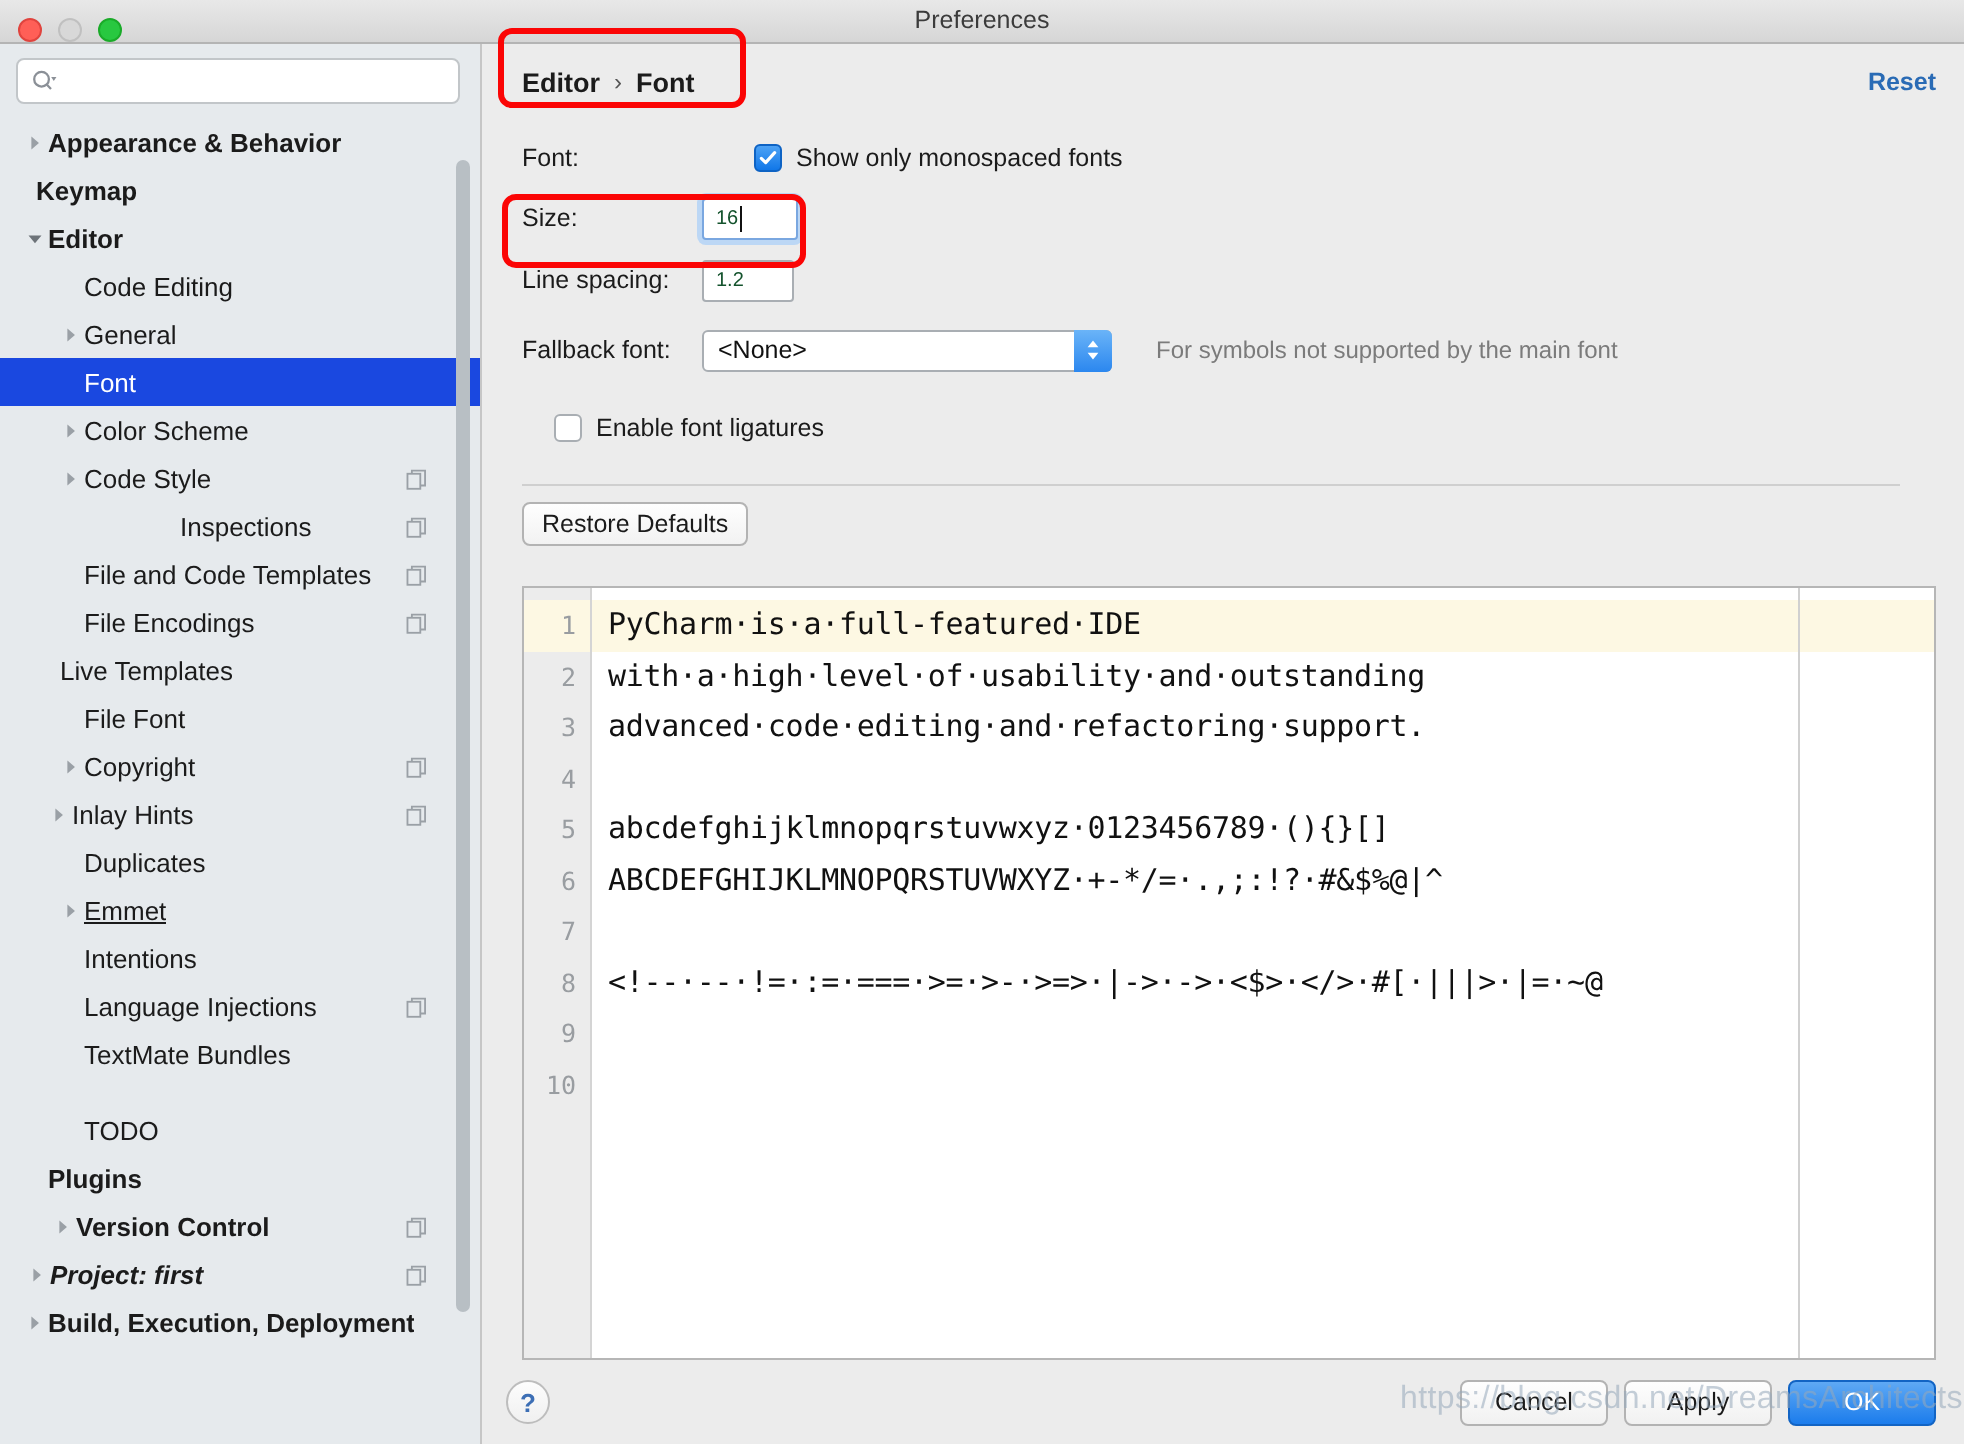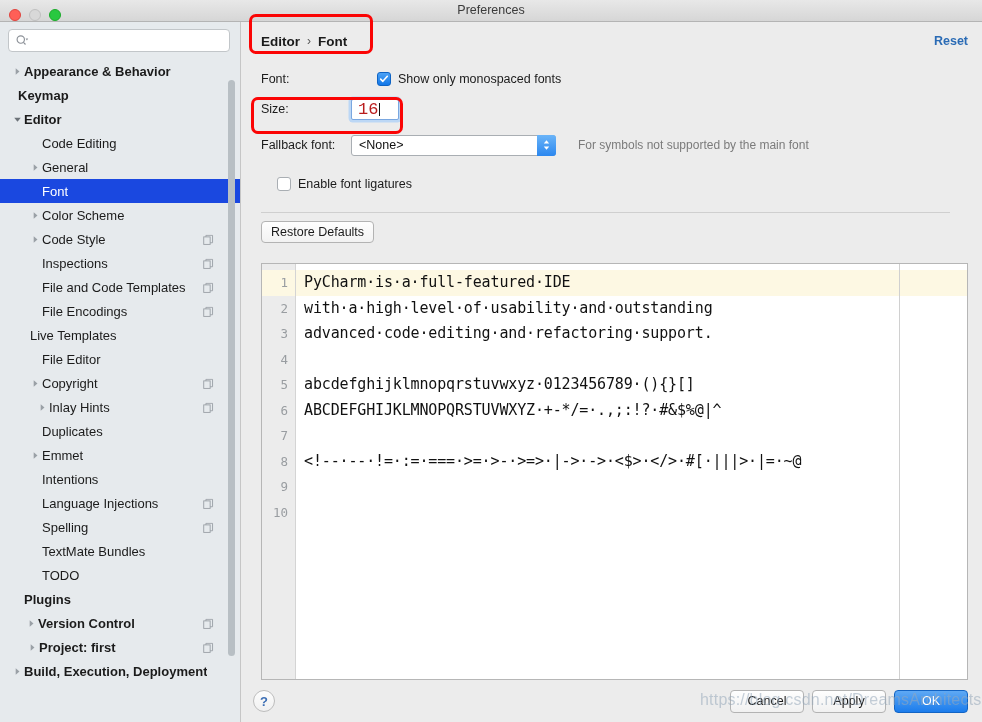--- a/index.html
+++ b/index.html
@@ -122,23 +122,23 @@
     width: 19px; border-radius: 0 3px 3px 0;
     background: linear-gradient(to bottom, #6ab4f8 0%, #2b87ef 100%);
     display: flex; flex-direction: column;
     align-items: center; justify-content: center; gap: 1px;
   }
   .combo .stepper svg { display: block; }
 
   .num {
     height: 21px; background: #fff;
     border: 1px solid #a9aeb3; border-radius: 2px;
-    font-size: 17px; color: #b91c1c;
+    font-size: 10px; color: #14532d;
     display: flex; align-items: center; padding: 0 6px;
-    font-family: Liberation Mono, monospace;
+    font-family: Liberation Sans, sans-serif;
     outline: none;
   }
   .num.focus {
     border: 1px solid #7aa7e0;
     box-shadow: 0 0 0 2.5px #bcd7f5;
   }
   .caret {
     display: inline-block; width: 1px; height: 13px;
     background: #111; margin-left: 1px;
   }
@@ -322,21 +322,21 @@
               <svg viewBox="0 0 10 10" width="9" height="9">
                 <path d="M3 1.4 L7.2 5 L3 8.6 Z" fill="#9aa0a6"></path>
               </svg>
             </span>
             <span class="tree-label">Code Style</span>
             <span class="copy-ic"><svg viewBox="0 0 12 12" width="11" height="11">
                 <rect x="0.8" y="2.6" width="7" height="8.2" fill="none" stroke="currentColor" stroke-width="1"></rect>
                 <path d="M3.2 2.6 L3.2 0.9 L10.4 0.9 L10.4 9 L7.8 9" fill="none" stroke="currentColor" stroke-width="1"></path>
               </svg></span>
           </div>
-          <div class="tree-item" style="padding-left: 29px;">
+          <div class="tree-item" style="padding-left: 29px; margin-left: 48px;">
             <span class="tw"></span>
             <span class="tree-label">Inspections</span>
             <span class="copy-ic"><svg viewBox="0 0 12 12" width="11" height="11">
                 <rect x="0.8" y="2.6" width="7" height="8.2" fill="none" stroke="currentColor" stroke-width="1"></rect>
                 <path d="M3.2 2.6 L3.2 0.9 L10.4 0.9 L10.4 9 L7.8 9" fill="none" stroke="currentColor" stroke-width="1"></path>
               </svg></span>
           </div>
           <div class="tree-item" style="padding-left: 29px;">
             <span class="tw"></span>
             <span class="tree-label">File and Code Templates</span>
@@ -352,51 +352,51 @@
                 <rect x="0.8" y="2.6" width="7" height="8.2" fill="none" stroke="currentColor" stroke-width="1"></rect>
                 <path d="M3.2 2.6 L3.2 0.9 L10.4 0.9 L10.4 9 L7.8 9" fill="none" stroke="currentColor" stroke-width="1"></path>
               </svg></span>
           </div>
           <div class="tree-item" style="padding-left: 17px;">
             <span class="tw"></span>
             <span class="tree-label">Live Templates</span>
           </div>
           <div class="tree-item" style="padding-left: 29px;">
             <span class="tw"></span>
-            <span class="tree-label">File Editor</span>
+            <span class="tree-label">File Font</span>
           </div>
           <div class="tree-item" style="padding-left: 29px;">
             <span class="tw">
               <svg viewBox="0 0 10 10" width="9" height="9">
                 <path d="M3 1.4 L7.2 5 L3 8.6 Z" fill="#9aa0a6"></path>
               </svg>
             </span>
             <span class="tree-label">Copyright</span>
             <span class="copy-ic"><svg viewBox="0 0 12 12" width="11" height="11">
                 <rect x="0.8" y="2.6" width="7" height="8.2" fill="none" stroke="currentColor" stroke-width="1"></rect>
                 <path d="M3.2 2.6 L3.2 0.9 L10.4 0.9 L10.4 9 L7.8 9" fill="none" stroke="currentColor" stroke-width="1"></path>
               </svg></span>
           </div>
-          <div class="tree-item" style="padding-left: 36px;">
+          <div class="tree-item" style="padding-left: 23px;">
             <span class="tw">
               <svg viewBox="0 0 10 10" width="9" height="9">
                 <path d="M3 1.4 L7.2 5 L3 8.6 Z" fill="#9aa0a6"></path>
               </svg>
             </span>
             <span class="tree-label">Inlay Hints</span>
             <span class="copy-ic"><svg viewBox="0 0 12 12" width="11" height="11">
                 <rect x="0.8" y="2.6" width="7" height="8.2" fill="none" stroke="currentColor" stroke-width="1"></rect>
                 <path d="M3.2 2.6 L3.2 0.9 L10.4 0.9 L10.4 9 L7.8 9" fill="none" stroke="currentColor" stroke-width="1"></path>
               </svg></span>
           </div>
           <div class="tree-item" style="padding-left: 29px;">
             <span class="tw"></span>
             <span class="tree-label">Duplicates</span>
           </div>
-          <div class="tree-item" style="padding-left: 29px;">
+          <div class="tree-item" style="padding-left: 29px; text-decoration: underline;">
             <span class="tw">
               <svg viewBox="0 0 10 10" width="9" height="9">
                 <path d="M3 1.4 L7.2 5 L3 8.6 Z" fill="#9aa0a6"></path>
               </svg>
             </span>
             <span class="tree-label">Emmet</span>
           </div>
           <div class="tree-item" style="padding-left: 29px;">
             <span class="tw"></span>
             <span class="tree-label">Intentions</span>
@@ -404,51 +404,43 @@
           <div class="tree-item" style="padding-left: 29px;">
             <span class="tw"></span>
             <span class="tree-label">Language Injections</span>
             <span class="copy-ic"><svg viewBox="0 0 12 12" width="11" height="11">
                 <rect x="0.8" y="2.6" width="7" height="8.2" fill="none" stroke="currentColor" stroke-width="1"></rect>
                 <path d="M3.2 2.6 L3.2 0.9 L10.4 0.9 L10.4 9 L7.8 9" fill="none" stroke="currentColor" stroke-width="1"></path>
               </svg></span>
           </div>
           <div class="tree-item" style="padding-left: 29px;">
             <span class="tw"></span>
-            <span class="tree-label">Spelling</span>
-            <span class="copy-ic"><svg viewBox="0 0 12 12" width="11" height="11">
-                <rect x="0.8" y="2.6" width="7" height="8.2" fill="none" stroke="currentColor" stroke-width="1"></rect>
-                <path d="M3.2 2.6 L3.2 0.9 L10.4 0.9 L10.4 9 L7.8 9" fill="none" stroke="currentColor" stroke-width="1"></path>
-              </svg></span>
-          </div>
-          <div class="tree-item" style="padding-left: 29px;">
-            <span class="tw"></span>
             <span class="tree-label">TextMate Bundles</span>
           </div>
-          <div class="tree-item" style="padding-left: 29px;">
+          <div class="tree-item" style="padding-left: 29px; margin-top: 14px;">
             <span class="tw"></span>
             <span class="tree-label">TODO</span>
           </div>
           <div class="tree-item bold" style="padding-left: 11px;">
             <span class="tw"></span>
             <span class="tree-label">Plugins</span>
           </div>
           <div class="tree-item bold" style="padding-left: 25px;">
             <span class="tw">
               <svg viewBox="0 0 10 10" width="9" height="9">
                 <path d="M3 1.4 L7.2 5 L3 8.6 Z" fill="#9aa0a6"></path>
               </svg>
             </span>
             <span class="tree-label">Version Control</span>
             <span class="copy-ic"><svg viewBox="0 0 12 12" width="11" height="11">
                 <rect x="0.8" y="2.6" width="7" height="8.2" fill="none" stroke="currentColor" stroke-width="1"></rect>
                 <path d="M3.2 2.6 L3.2 0.9 L10.4 0.9 L10.4 9 L7.8 9" fill="none" stroke="currentColor" stroke-width="1"></path>
               </svg></span>
           </div>
-          <div class="tree-item bold" style="padding-left: 26px;">
+          <div class="tree-item bold" style="padding-left: 12px; font-style: italic;">
             <span class="tw">
               <svg viewBox="0 0 10 10" width="9" height="9">
                 <path d="M3 1.4 L7.2 5 L3 8.6 Z" fill="#9aa0a6"></path>
               </svg>
             </span>
             <span class="tree-label">Project: first</span>
             <span class="copy-ic"><svg viewBox="0 0 12 12" width="11" height="11">
                 <rect x="0.8" y="2.6" width="7" height="8.2" fill="none" stroke="currentColor" stroke-width="1"></rect>
                 <path d="M3.2 2.6 L3.2 0.9 L10.4 0.9 L10.4 9 L7.8 9" fill="none" stroke="currentColor" stroke-width="1"></path>
               </svg></span>
@@ -491,20 +483,26 @@
         </div>
 
         <div class="row" style="height:32px;">
           <span class="lbl w90">Size:</span>
           <div class="num focus" style="width:48px;">
             <span>16</span>
               <span class="caret"></span>
           </div>
         </div>
 
+        <div class="row" style="height:30px;">
+          <span class="lbl w90">Line spacing:</span>
+          <div class="num" style="width:46px;">
+            <span>1.2</span>
+          </div>
+        </div>
 
         <div class="row" style="height:40px;">
           <span class="lbl w90">Fallback font:</span>
           <div class="combo">
             <span>&lt;None&gt;</span>
             <span class="stepper">
               <svg viewBox="0 0 9 12" width="9" height="12">
                 <path d="M4.5 1.2 L7.2 4.6 L1.8 4.6 Z" fill="#fff"></path>
                 <path d="M4.5 10.8 L1.8 7.4 L7.2 7.4 Z" fill="#fff"></path>
               </svg>

